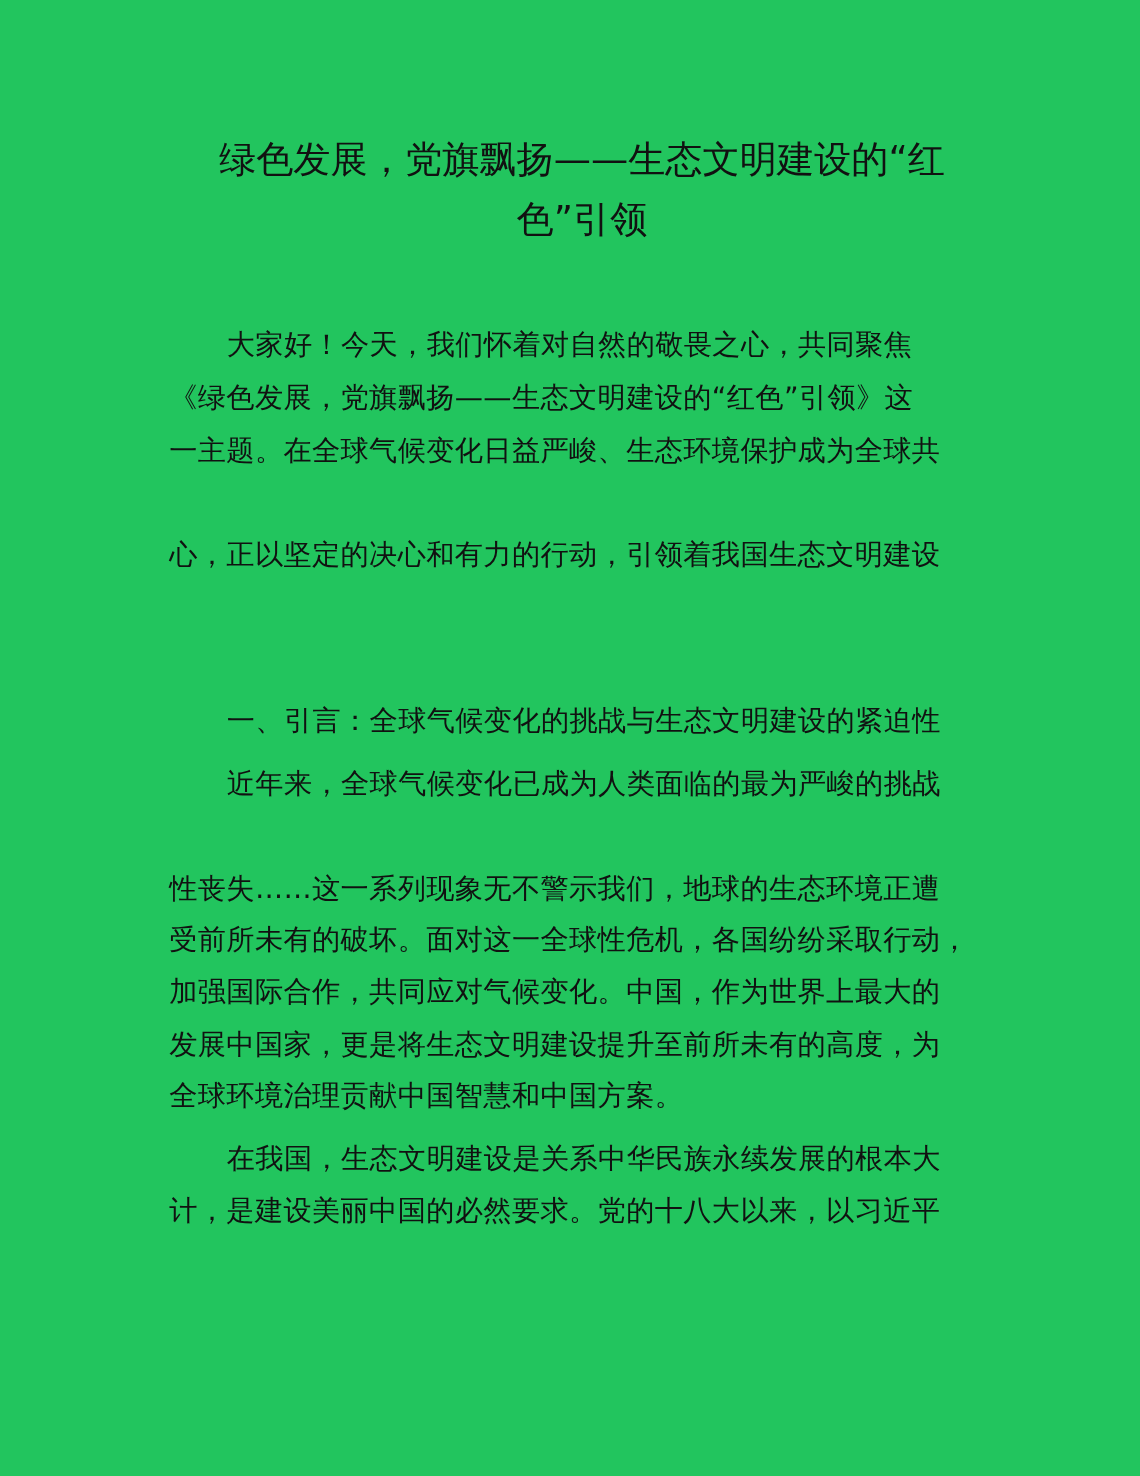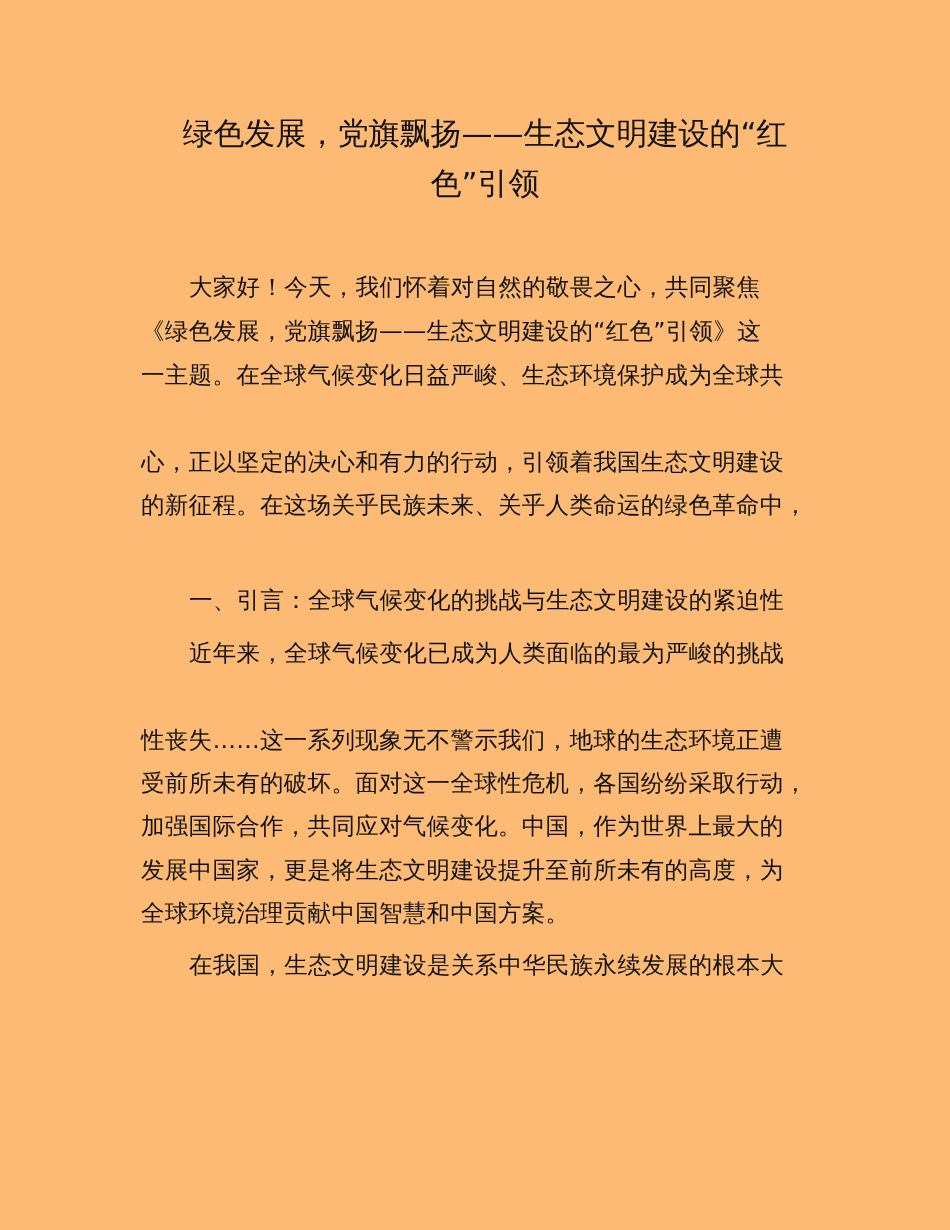--- a/index.html
+++ b/index.html
@@ -1,21 +1,21 @@
 <!DOCTYPE html>
 <html><head>
   <meta charset="utf-8">
   <style>
     html, body { margin: 0; padding: 0; background: #ffffff; }
     body {
       width: 950px; height: 1230px; overflow: hidden; position: relative;
       font-family: "DejaVu Sans", "Liberation Sans", sans-serif;
       color: #111111;
     }
-    .page { position: absolute; left: 0; top: 0; width: 950px; height: 1230px; background: #fdba74; }
+    .page { position: absolute; left: 0; top: 0; width: 950px; height: 1230px; background: #22c55e; }
     .title {
       position: absolute; left: 140px; top: 108px; width: 690px;
       text-align: center; font-size: 31px; line-height: 50px; letter-spacing: 0px;
       margin: 0; font-weight: normal;
     }
     .line {
       position: absolute; left: 141px; white-space: nowrap;
       font-size: 23.5px; line-height: 30px; letter-spacing: 0.3px;
     }
     .indent { left: 189px; }
@@ -27,25 +27,25 @@
   <h1 class="title">
     <div>绿色发展，党旗飘扬——生态文明建设的“红</div>
     <div>色”引领</div>
   </h1>
 
 
   <div class="line indent" style="top:272px">大家好！今天，我们怀着对自然的敬畏之心，共同聚焦</div>
   <div class="line" style="top:316px">《绿色发展，党旗飘扬——生态文明建设的“红色”引领》这</div>
   <div class="line" style="top:360px">一主题。在全球气候变化日益严峻、生态环境保护成为全球共</div>
   <div class="line" style="top:447px">心，正以坚定的决心和有力的行动，引领着我国生态文明建设</div>
-  <div class="line" style="top:490px">的新征程。在这场关乎民族未来、关乎人类命运的绿色革命中，</div>
 
   <div class="line indent" style="top:585px">一、引言：全球气候变化的挑战与生态文明建设的紧迫性</div>
 
   <div class="line indent" style="top:638px">近年来，全球气候变化已成为人类面临的最为严峻的挑战</div>
   <div class="line" style="top:768px">受前所未有的破坏。面对这一全球性危机，各国纷纷采取行动，</div>
   <div class="line" style="top:725px">性丧失……这一系列现象无不警示我们，地球的生态环境正遭</div>
   <div class="line" style="top:811px">加强国际合作，共同应对气候变化。中国，作为世界上最大的</div>
   <div class="line" style="top:855px">发展中国家，更是将生态文明建设提升至前所未有的高度，为</div>
   <div class="line" style="top:898px">全球环境治理贡献中国智慧和中国方案。</div>
 
   <div class="line indent" style="top:950px">在我国，生态文明建设是关系中华民族永续发展的根本大</div>
+  <div class="line" style="top:994px">计，是建设美丽中国的必然要求。党的十八大以来，以习近平</div>
 </div>
 
 </body></html>

